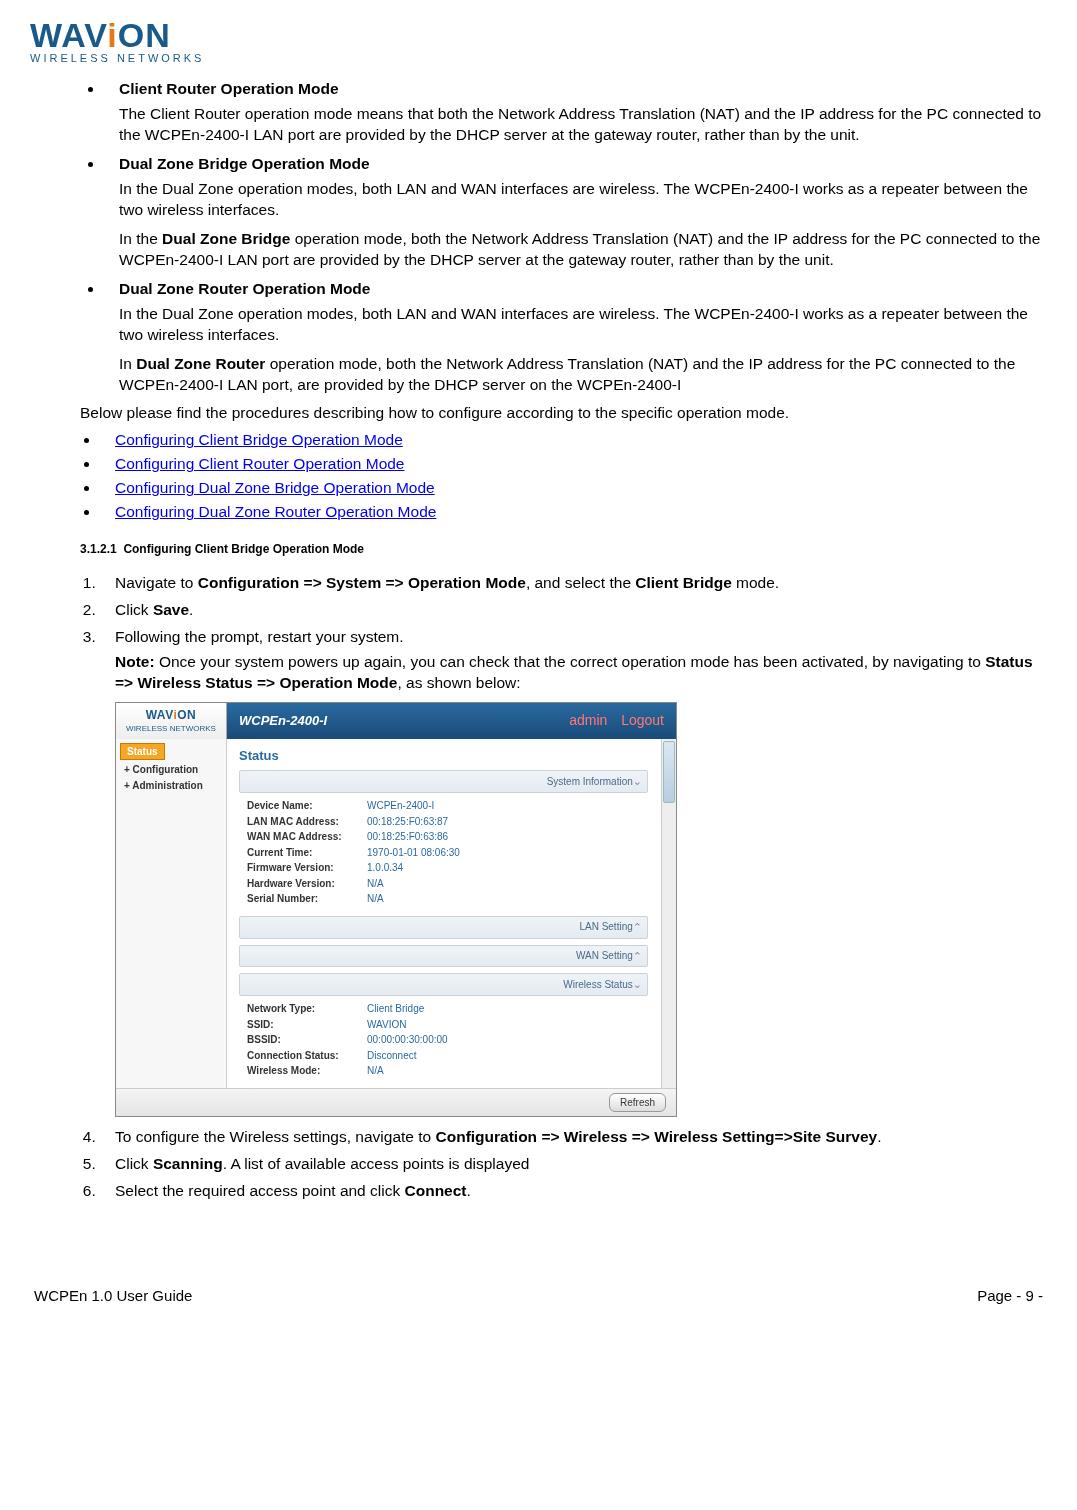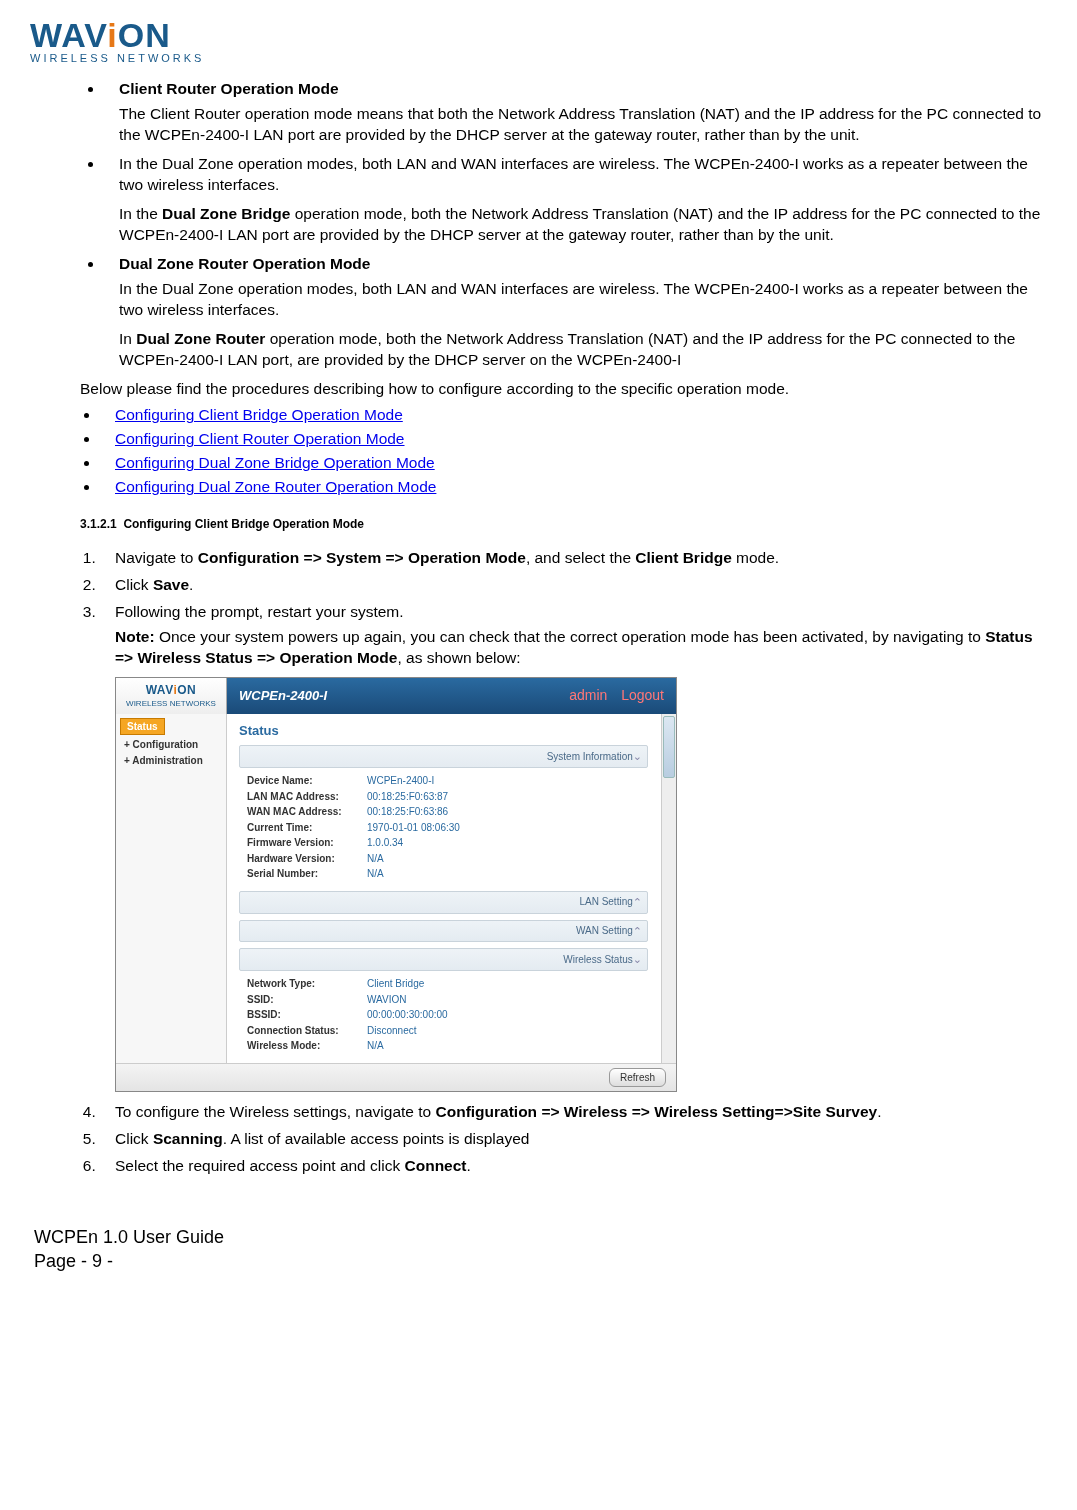--- a/index.html
+++ b/index.html
@@ -155,43 +155,43 @@
     padding:4px 10px;
     text-align:right;
   }
   .ui-btn {
     display:inline-block; border:1px solid #999; background:linear-gradient(#fff,#ddd);
     padding:2px 10px; font-size:10px; border-radius:6px;
   }
   .page-footer {
     display:flex; justify-content:space-between;
     font-family: Arial, sans-serif;
-    font-size: 18px;
+    font-size: 15px;
     color:#000;
-    margin-top: 48px;
+    margin-top: 84px;
     padding: 0 4px;
-    flex-direction: column;
   }
 </style>
 </head>
 <body>
 
 <div class="logo">
   <div class="logo-main">
     <span>WAV</span><span class="orange">i</span><span>ON</span>
   </div>
   <div class="logo-sub">WIRELESS NETWORKS</div>
 </div>
 
 <ul class="main-list">
   <li>
     <div class="bold-title">Client Router Operation Mode</div>
     <div class="body-para">The Client Router operation mode means that both the Network Address Translation (NAT) and the IP address for the PC connected to the WCPEn-2400-I LAN port are provided by the DHCP server at the gateway router, rather than by the unit.</div>
   </li>
   <li>
+    <div class="bold-title">Dual Zone Bridge Operation Mode</div>
     <div class="body-para">In the Dual Zone operation modes, both LAN and WAN interfaces are wireless. The WCPEn-2400-I works as a repeater between the two wireless interfaces.</div>
     <div class="body-para">
       <span>In the </span><b>Dual Zone Bridge</b><span> operation mode, both the Network Address Translation (NAT) and the IP address for the PC connected to the WCPEn-2400-I LAN port are provided by the DHCP server at the gateway router, rather than by the unit.</span>
     </div>
   </li>
   <li>
     <div class="bold-title">Dual Zone Router Operation Mode</div>
     <div class="body-para">In the Dual Zone operation modes, both LAN and WAN interfaces are wireless. The WCPEn-2400-I works as a repeater between the two wireless interfaces.</div>
     <div class="body-para">
       <span>In </span><b>Dual Zone Router</b><span> operation mode, both the Network Address Translation (NAT) and the IP address for the PC connected to the WCPEn-2400-I LAN port, are provided by the DHCP server on the WCPEn-2400-I</span>

